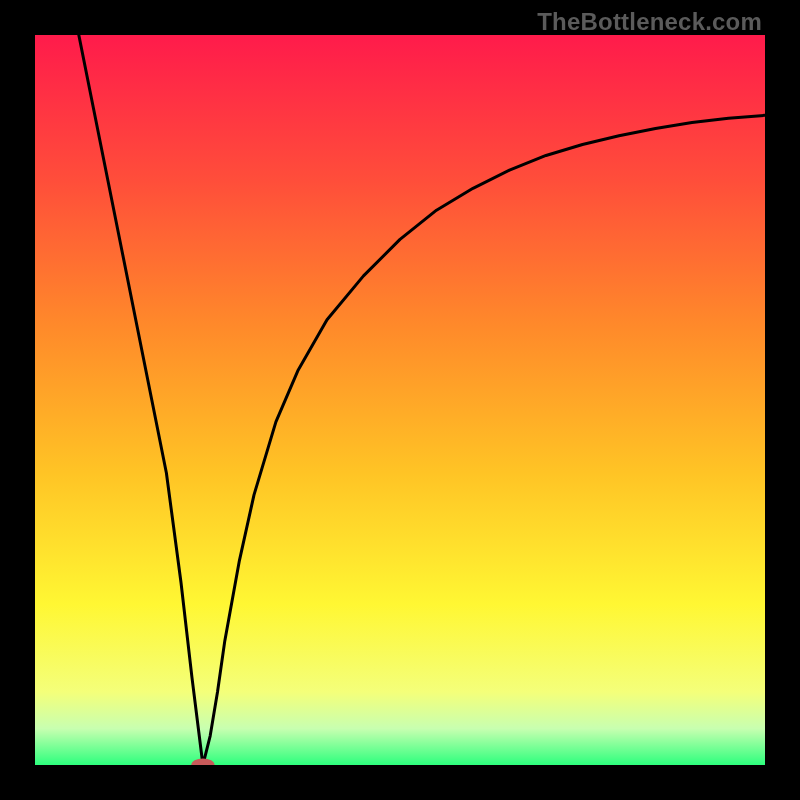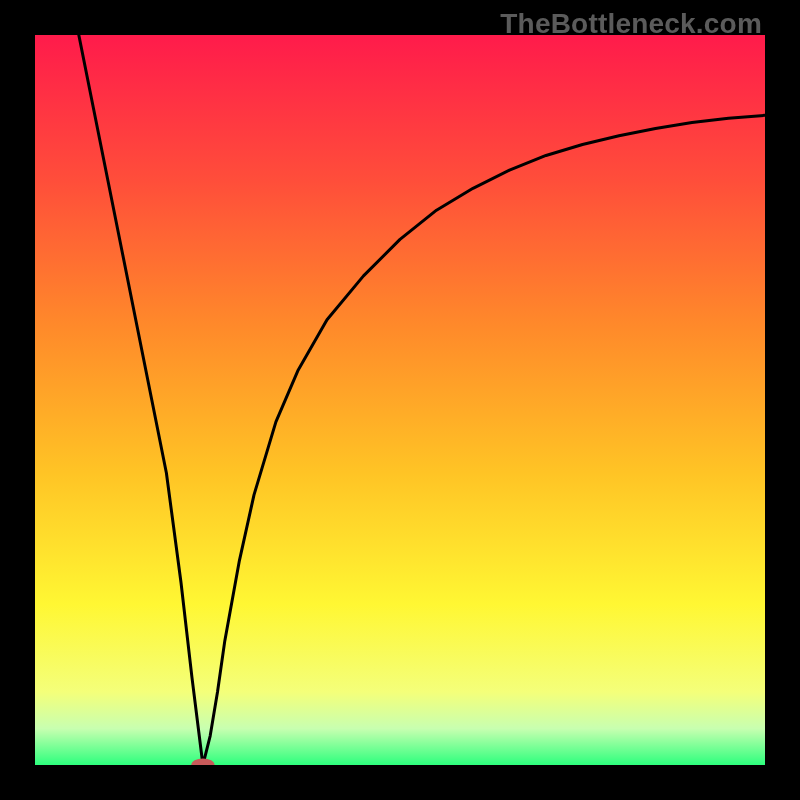--- a/index.html
+++ b/index.html
@@ -23,21 +23,21 @@
     left: 0;
     top: 0;
     width: 730px;
     height: 730px;
   }
   .watermark {
     position: absolute;
     top: 8px;
     right: 38px;
     font-family: Arial, Helvetica, sans-serif;
-    font-size: 28px;
+    font-size: 24px;
     font-weight: 600;
     color: #5b5b5b;
     letter-spacing: 0.2px;
   }
 </style>
 </head>
 <body>
 
 <div class="frame">
   <svg class="plot" viewBox="0 0 730 730" preserveAspectRatio="none">

